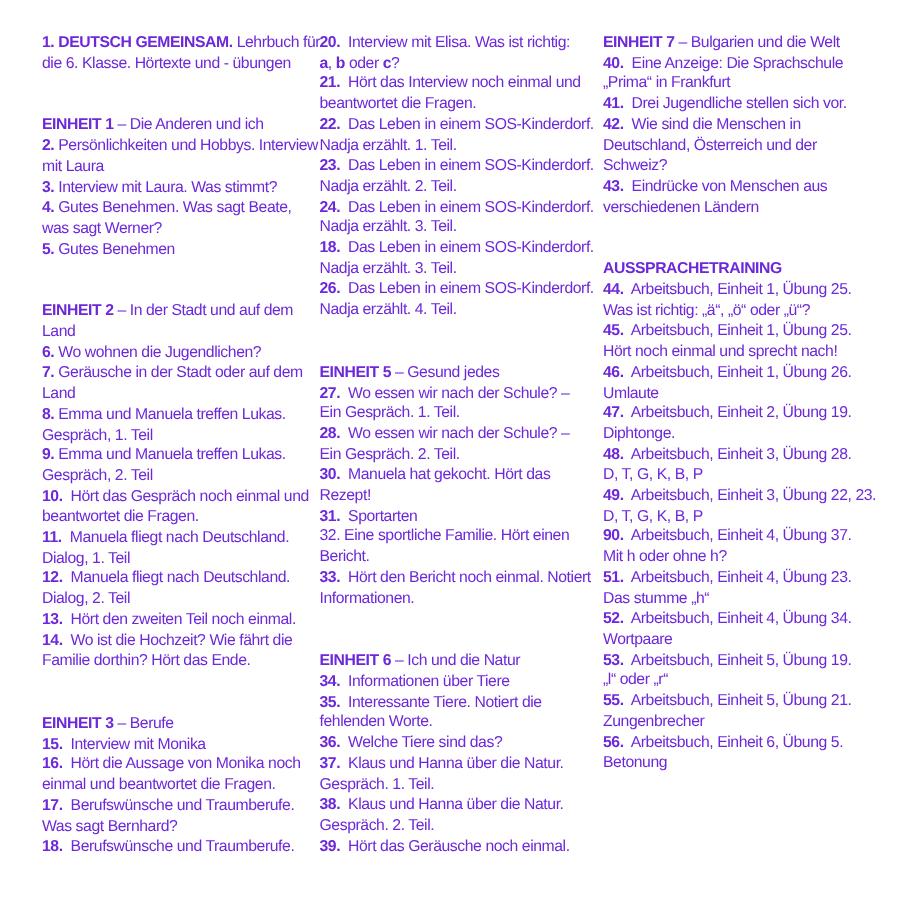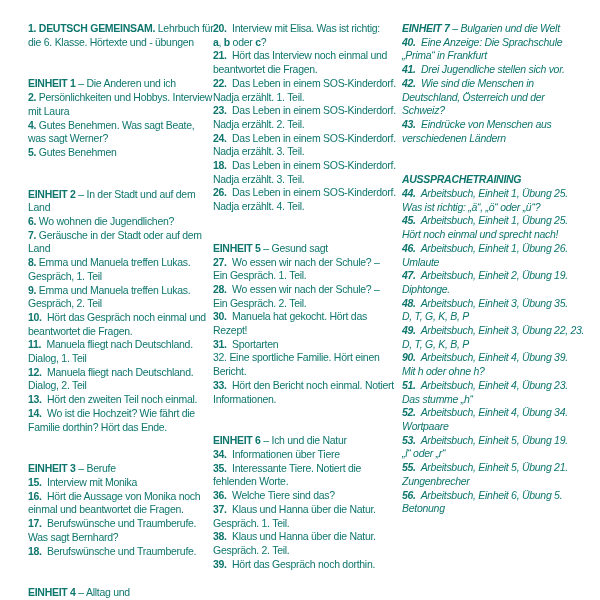--- a/index.html
+++ b/index.html
@@ -8,84 +8,84 @@
     width: 600px;
     height: 600px;
     background: #ffffff;
     font-family: "Liberation Sans", sans-serif;
   }
   .page {
     position: relative;
     width: 600px;
     height: 600px;
     background: #ffffff;
-    color: #0f766e;
+    color: #6d28d9;
     overflow: hidden;
   }
   .col {
     position: absolute;
     top: 22px;
     width: 192px;
     font-size: 10.5px;
     line-height: 13.7px;
     letter-spacing: -0.28px;
     white-space: pre-wrap;
   }
   .col-0 { left: 28px; }
   .col-1 { left: 213px; }
-  .col-2 { left: 402px; font-style: italic; }
+  .col-2 { left: 402px; }
   .blk { margin: 0; }
   .gap { margin-top: 28px; }
   .b { font-weight: bold; }
 </style>
 </head>
 <body>
 
 <div class="page">
   <div class="col col-0"><p class="blk"><span class="b">1. DEUTSCH GEMEINSAM.</span><span> Lehrbuch für
 die 6. Klasse. Hörtexte und - übungen</span></p><p class="blk gap"><span class="b">EINHEIT 1</span><span> – Die Anderen und ich</span></p><p class="blk"><span class="b">2.</span><span> Persönlichkeiten und Hobbys. Interview
-mit Laura</span></p><p class="blk"><span class="b">4.</span><span> Gutes Benehmen. Was sagt Beate,
+mit Laura</span></p><p class="blk"><span class="b">3.</span><span> Interview mit Laura. Was stimmt?</span></p><p class="blk"><span class="b">4.</span><span> Gutes Benehmen. Was sagt Beate,
 was sagt Werner?</span></p><p class="blk"><span class="b">5.</span><span> Gutes Benehmen</span></p><p class="blk gap"><span class="b">EINHEIT 2</span><span> – In der Stadt und auf dem
 Land</span></p><p class="blk"><span class="b">6.</span><span> Wo wohnen die Jugendlichen?</span></p><p class="blk"><span class="b">7.</span><span> Geräusche in der Stadt oder auf dem
 Land</span></p><p class="blk"><span class="b">8.</span><span> Emma und Manuela treffen Lukas.
 Gespräch, 1. Teil</span></p><p class="blk"><span class="b">9.</span><span> Emma und Manuela treffen Lukas.
 Gespräch, 2. Teil</span></p><p class="blk"><span class="b">10.</span><span>  Hört das Gespräch noch einmal und
 beantwortet die Fragen.</span></p><p class="blk"><span class="b">11.</span><span>  Manuela fliegt nach Deutschland.
 Dialog, 1. Teil</span></p><p class="blk"><span class="b">12.</span><span>  Manuela fliegt nach Deutschland.
 Dialog, 2. Teil</span></p><p class="blk"><span class="b">13.</span><span>  Hört den zweiten Teil noch einmal.</span></p><p class="blk"><span class="b">14.</span><span>  Wo ist die Hochzeit? Wie fährt die
 Familie dorthin? Hört das Ende.</span></p><p class="blk gap"><span class="b">EINHEIT 3</span><span> – Berufe</span></p><p class="blk"><span class="b">15.</span><span>  Interview mit Monika</span></p><p class="blk"><span class="b">16.</span><span>  Hört die Aussage von Monika noch
 einmal und beantwortet die Fragen.</span></p><p class="blk"><span class="b">17.</span><span>  Berufswünsche und Traumberufe.
 Was sagt Bernhard?</span></p><p class="blk"><span class="b">18.</span><span>  Berufswünsche und Traumberufe.</span></p><p class="blk gap"><span class="b">EINHEIT 4</span><span> – Alltag und
 Lieblingsbeschäftigungen</span></p><p class="blk"><span class="b">19.</span><span>  Mein Alltag. Interview mit Elisa.</span></p></div>
   <div class="col col-1"><p class="blk"><span class="b">20.</span><span>  Interview mit Elisa. Was ist richtig:
 </span><span class="b">a</span><span>, </span><span class="b">b</span><span> oder </span><span class="b">c</span><span>?</span></p><p class="blk"><span class="b">21.</span><span>  Hört das Interview noch einmal und
 beantwortet die Fragen.</span></p><p class="blk"><span class="b">22.</span><span>  Das Leben in einem SOS-Kinderdorf.
 Nadja erzählt. 1. Teil.</span></p><p class="blk"><span class="b">23.</span><span>  Das Leben in einem SOS-Kinderdorf.
 Nadja erzählt. 2. Teil.</span></p><p class="blk"><span class="b">24.</span><span>  Das Leben in einem SOS-Kinderdorf.
 Nadja erzählt. 3. Teil.</span></p><p class="blk"><span class="b">18.</span><span>  Das Leben in einem SOS-Kinderdorf.
 Nadja erzählt. 3. Teil.</span></p><p class="blk"><span class="b">26.</span><span>  Das Leben in einem SOS-Kinderdorf.
-Nadja erzählt. 4. Teil.</span></p><p class="blk gap"><span class="b">EINHEIT 5</span><span> – Gesund sagt</span></p><p class="blk"><span class="b">27.</span><span>  Wo essen wir nach der Schule? –
+Nadja erzählt. 4. Teil.</span></p><p class="blk gap"><span class="b">EINHEIT 5</span><span> – Gesund jedes</span></p><p class="blk"><span class="b">27.</span><span>  Wo essen wir nach der Schule? –
 Ein Gespräch. 1. Teil.</span></p><p class="blk"><span class="b">28.</span><span>  Wo essen wir nach der Schule? –
 Ein Gespräch. 2. Teil.</span></p><p class="blk"><span class="b">30.</span><span>  Manuela hat gekocht. Hört das
 Rezept!</span></p><p class="blk"><span class="b">31.</span><span>  Sportarten</span></p><p class="blk"><span>32. Eine sportliche Familie. Hört einen
 Bericht.</span></p><p class="blk"><span class="b">33.</span><span>  Hört den Bericht noch einmal. Notiert
 Informationen.</span></p><p class="blk gap"><span class="b">EINHEIT 6</span><span> – Ich und die Natur</span></p><p class="blk"><span class="b">34.</span><span>  Informationen über Tiere</span></p><p class="blk"><span class="b">35.</span><span>  Interessante Tiere. Notiert die
 fehlenden Worte.</span></p><p class="blk"><span class="b">36.</span><span>  Welche Tiere sind das?</span></p><p class="blk"><span class="b">37.</span><span>  Klaus und Hanna über die Natur.
 Gespräch. 1. Teil.</span></p><p class="blk"><span class="b">38.</span><span>  Klaus und Hanna über die Natur.
-Gespräch. 2. Teil.</span></p><p class="blk"><span class="b">39.</span><span>  Hört das Gespräch noch dorthin.</span></p></div>
+Gespräch. 2. Teil.</span></p><p class="blk"><span class="b">39.</span><span>  Hört das Geräusche noch einmal.</span></p></div>
   <div class="col col-2"><p class="blk"><span class="b">EINHEIT 7</span><span> – Bulgarien und die Welt</span></p><p class="blk"><span class="b">40.</span><span>  Eine Anzeige: Die Sprachschule
 „Prima“ in Frankfurt</span></p><p class="blk"><span class="b">41.</span><span>  Drei Jugendliche stellen sich vor.</span></p><p class="blk"><span class="b">42.</span><span>  Wie sind die Menschen in
 Deutschland, Österreich und der
 Schweiz?</span></p><p class="blk"><span class="b">43.</span><span>  Eindrücke von Menschen aus
 verschiedenen Ländern</span></p><p class="blk gap"><span class="b">AUSSPRACHETRAINING</span></p><p class="blk"><span class="b">44.</span><span>  Arbeitsbuch, Einheit 1, Übung 25.
 Was ist richtig: „ä“, „ö“ oder „ü“?</span></p><p class="blk"><span class="b">45.</span><span>  Arbeitsbuch, Einheit 1, Übung 25.
 Hört noch einmal und sprecht nach!</span></p><p class="blk"><span class="b">46.</span><span>  Arbeitsbuch, Einheit 1, Übung 26.
 Umlaute</span></p><p class="blk"><span class="b">47.</span><span>  Arbeitsbuch, Einheit 2, Übung 19.
-Diphtonge.</span></p><p class="blk"><span class="b">48.</span><span>  Arbeitsbuch, Einheit 3, Übung 35.
+Diphtonge.</span></p><p class="blk"><span class="b">48.</span><span>  Arbeitsbuch, Einheit 3, Übung 28.
 D, T, G, K, B, P</span></p><p class="blk"><span class="b">49.</span><span>  Arbeitsbuch, Einheit 3, Übung 22, 23.
-D, T, G, K, B, P</span></p><p class="blk"><span class="b">90.</span><span>  Arbeitsbuch, Einheit 4, Übung 39.
+D, T, G, K, B, P</span></p><p class="blk"><span class="b">90.</span><span>  Arbeitsbuch, Einheit 4, Übung 37.
 Mit h oder ohne h?</span></p><p class="blk"><span class="b">51.</span><span>  Arbeitsbuch, Einheit 4, Übung 23.
 Das stumme „h“</span></p><p class="blk"><span class="b">52.</span><span>  Arbeitsbuch, Einheit 4, Übung 34.
 Wortpaare</span></p><p class="blk"><span class="b">53.</span><span>  Arbeitsbuch, Einheit 5, Übung 19.
 „l“ oder „r“</span></p><p class="blk"><span class="b">55.</span><span>  Arbeitsbuch, Einheit 5, Übung 21.
 Zungenbrecher</span></p><p class="blk"><span class="b">56.</span><span>  Arbeitsbuch, Einheit 6, Übung 5.
 Betonung</span></p></div>
 </div>
 
 </body></html>

